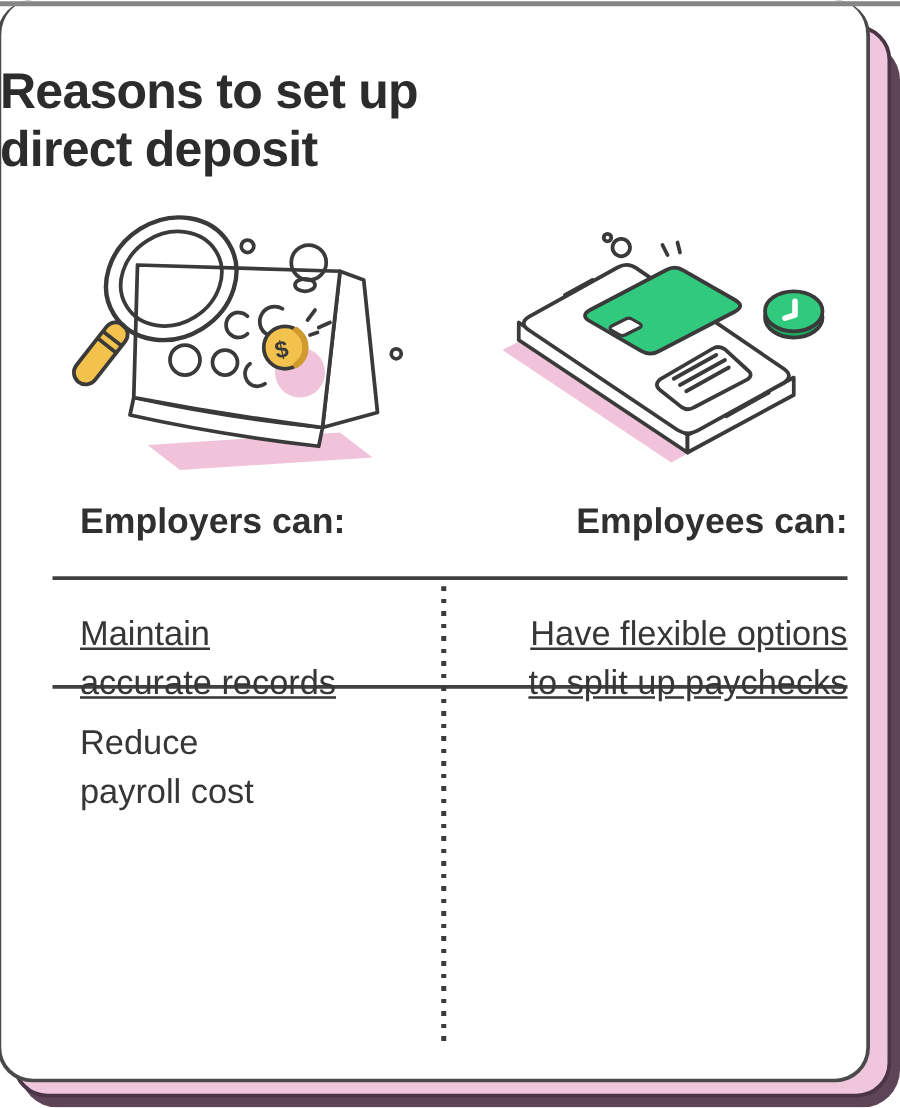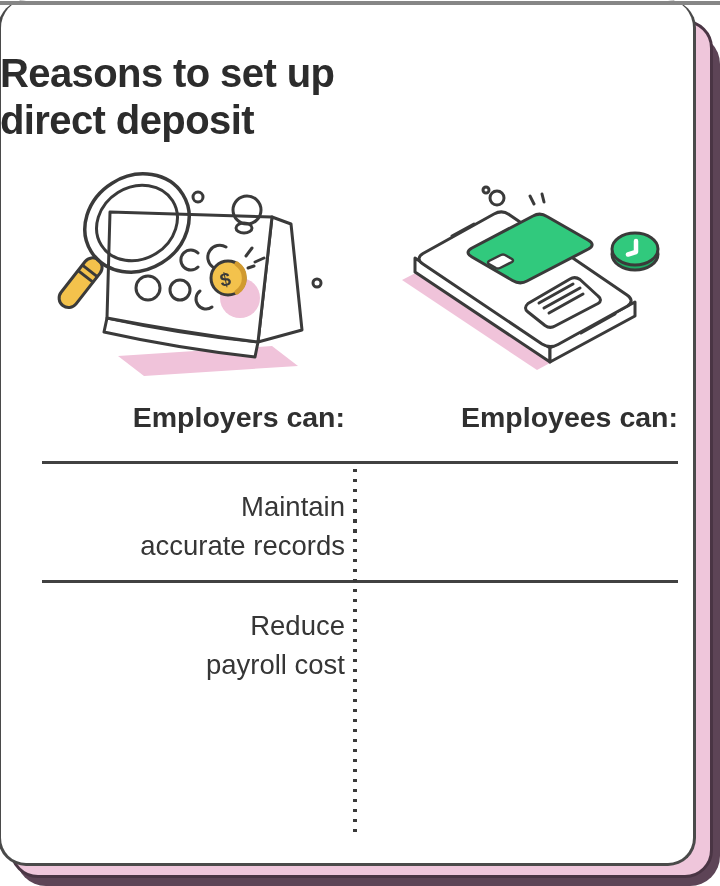--- a/index.html
+++ b/index.html
@@ -25,26 +25,26 @@
     font-size:40px;font-weight:bold;line-height:47px;letter-spacing:-0.6px;
     color:var(--title,#2c2c2c);white-space:pre-line;
   }
   .illu{position:absolute;}
   .illu.left{left:40px;top:160px;}
   .illu.right{left:390px;top:160px;}
   .grid{position:absolute;left:42px;top:393px;width:636px;color:var(--text,#363636);}
   .row{display:flex;box-sizing:border-box;}
   .row.body{border-top:3px solid var(--rule,#414141);}
   .cell{box-sizing:border-box;white-space:pre-line;font-size:27.5px;line-height:39px;}
-  .cell.left{width:313px;padding:23px 10px 0 22px;text-align:right;}
+  .cell.left{width:313px;padding:23px 10px 0 22px;}
   .cell.right{flex:1;padding:23px 0 0 27px;text-align:right;}
   .row.header{height:68px;}
   .row.header .cell{font-weight:bold;font-size:28.5px;line-height:34px;padding-top:7px;color:#303030;}
   .row.r1{height:125px;}
-  .row.r2{height:119px;}
+  .row.r2{height:87px;text-decoration:underline;}
   .row.r3{height:140px;}
   .vdots{
     position:absolute;left:353px;top:469px;width:3.5px;height:370px;
     background:repeating-linear-gradient(to bottom,
       var(--line,#3a3a3a) 0,var(--line,#3a3a3a) 3.5px,transparent 3.5px,transparent 10px);
   }
   svg text{font-family:"Liberation Sans",sans-serif;}
 </style>
 </head>
 <body>
@@ -139,20 +139,22 @@
   </svg>
 
   <div class="grid">
     <div class="row header">
       <div class="cell left">Employers can:</div>
       <div class="cell right">Employees can:</div>
     </div>
     <div class="row body r2">
       <div class="cell left">Maintain
 accurate records</div>
+      <div class="cell right">Have flexible options
+to split up paychecks</div>
     </div>
     <div class="row body r3">
       <div class="cell left">Reduce
 payroll cost</div>
     </div>
   </div>
   <div class="vdots"></div>
 
 </div>
 

